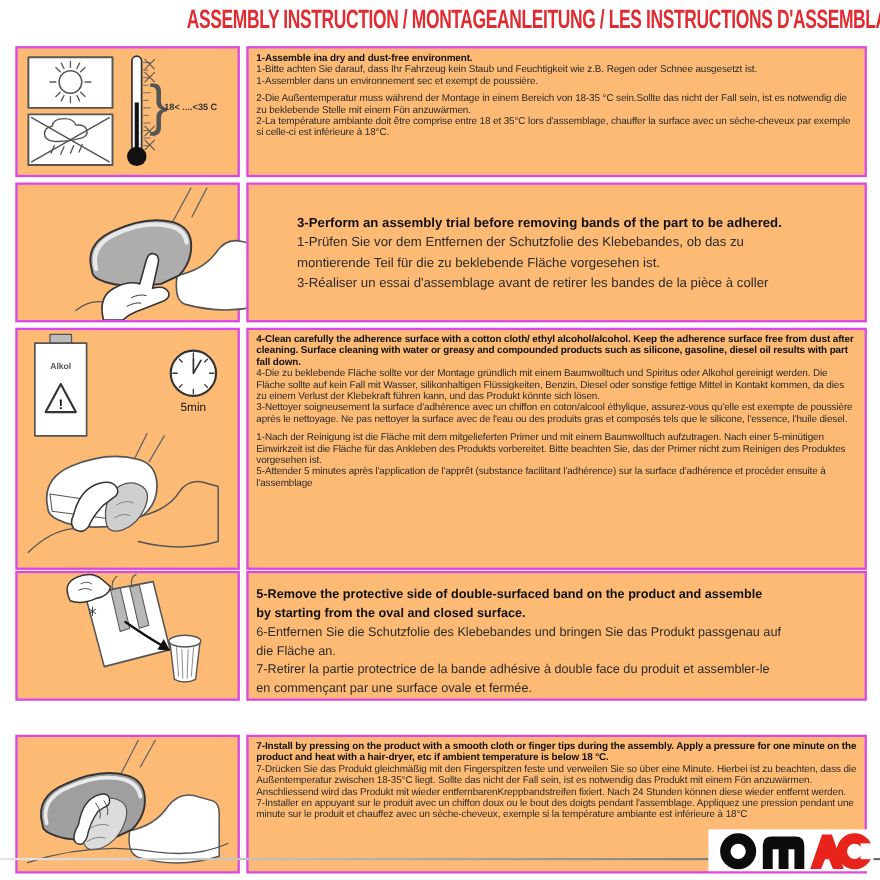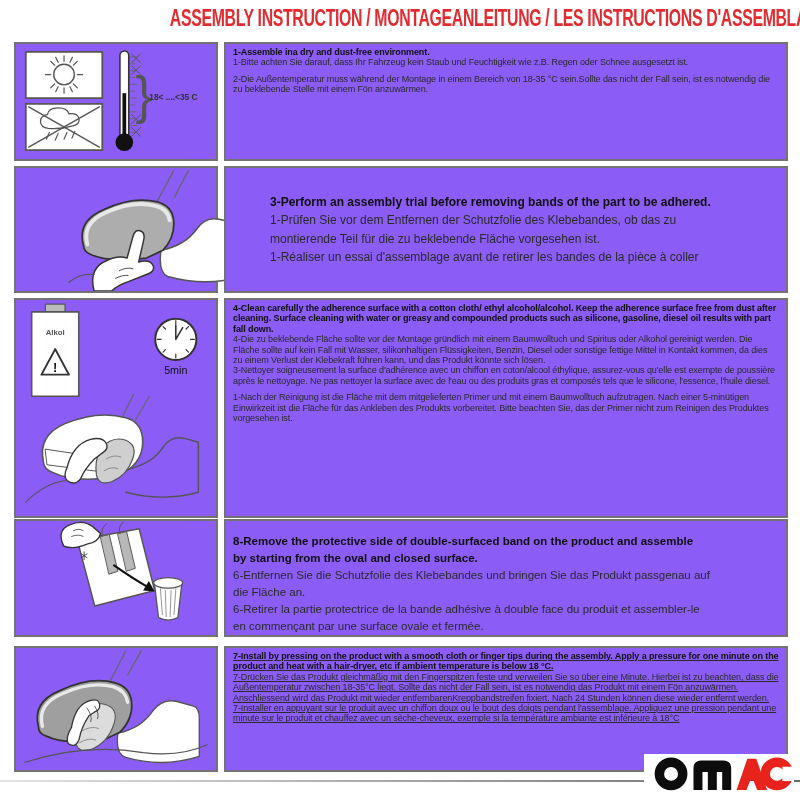--- a/index.html
+++ b/index.html
@@ -5,35 +5,35 @@
   html,body{margin:0;padding:0;}
   body{
     width:800px;height:800px;position:relative;background:#fff;
     font-family:"Liberation Sans", sans-serif;color:#2a2a2a;overflow:hidden;
   }
   .title-wrap{position:absolute;top:4px;left:0;width:800px;text-align:center;}
   .title{
     display:inline-block;white-space:nowrap;font-weight:bold;font-size:24px;
     letter-spacing:-0.5px;color:#e22b31;transform:scaleX(0.66);transform-origin:center;
   }
-  .box{position:absolute;background:#8b5cf6;border:2px solid #737373;box-sizing:border-box;}
+  .box{position:absolute;background:#fdba74;border:2px solid #d946ef;box-sizing:border-box;}
   .ill{left:14px;width:204px;}
   .txt{left:224px;width:564px;padding:3px 7px;overflow:hidden;}
   .txt p{margin:0;white-space:pre-line;}
   .txt p.bold{font-weight:bold;color:#101010;}
   .grp + .grp{margin-top:6px;}
   .small{font-size:9px;line-height:10.4px;letter-spacing:-0.1px;}
   .big{font-size:12px;line-height:18.5px;display:flex;flex-direction:column;justify-content:center;}
   .mid{font-size:11.5px;line-height:17px;padding-top:12px;}
   
   .r1{top:42px;height:119px;}
   .r2{top:166px;height:127px;padding-left:44px;}
   .r3{top:298px;height:220px;}
   .r4{top:519px;height:118px;}
-  .r5{top:646px;height:126px;text-decoration:underline;}
+  .r5{top:668px;height:126px;}
   .rule{position:absolute;top:780px;left:0;width:800px;height:2px;
         background:linear-gradient(to right,#e3e3e3,#6a6a6a);}
   .logo{position:absolute;top:754px;right:6px;background:#fff;padding-left:10px;z-index:2;}
   svg{display:block;}
   .lineart{stroke-linecap:round;stroke-linejoin:round;}
 </style>
 </head>
 <body>
 
 <div class="title-wrap">
@@ -61,23 +61,25 @@
       <path stroke="#555" stroke-width="1" d="M118,10 l9,9 M127,10 l-9,9 M118,22 l9,9 M127,22 l-9,9 M118,72 l9,9 M127,72 l-9,9 M118,85 l9,9 M127,85 l-9,9"></path>
       <text x="122" y="70" font-size="52" fill="#555">}</text>
       <text x="136" y="57" font-size="8.5" font-weight="bold" fill="#333">18&lt; ....&lt;35 C</text>
     </g>
   </svg>
 </div>
 <div class="box txt small r1">
     <div class="grp">
       <p class="bold">1-Assemble ina dry and dust-free environment.</p>
       <p>1-Bitte achten Sie darauf, dass Ihr Fahrzeug kein Staub und Feuchtigkeit wie z.B. Regen oder Schnee ausgesetzt ist.</p>
+      <p>1-Assembler dans un environnement sec et exempt de poussière.</p>
     </div>
     <div class="grp">
       <p>2-Die Außentemperatur muss während der Montage in einem Bereich von 18-35 °C  sein.Sollte das nicht der Fall sein, ist es notwendig die zu beklebende Stelle mit einem Fön anzuwärmen.</p>
+      <p>2-La température ambiante doit être comprise entre 18 et 35°C lors d'assemblage, chauffer la surface avec un sèche-cheveux par exemple si celle-ci est inférieure à 18°C.</p>
     </div>
   </div>
 
 <div class="box ill r2">
   <svg width="200" height="123" viewBox="0 0 204 127" class="lineart">
     <g>
       <path d="M116,3 95,42 M131,3 117,30" stroke="#666" stroke-width="1.3" fill="none"></path>
       <path d="M103,85 Q128,80 140,63 Q149,50 163,53 L180,57 Q186,59 186,70 L186,112 Q150,123 110,112 Q100,108 103,85 Z" fill="#fff" stroke="#555" stroke-width="1.5"></path>
       <path d="M23,80 Q16,55 44,43 Q74,29 99,35 Q114,39 116,53 Q118,71 105,85 L88,93 Q48,98 30,89 Q23,86 23,80 Z" fill="#adadad" stroke="#333" stroke-width="1.8"></path>
       <path d="M27,79 Q21,57 46,46 Q74,33 97,39 Q110,42 112,54" fill="none" stroke="#e8e8e8" stroke-width="4"></path>
@@ -85,21 +87,21 @@
       <path d="M60,106 q8,-4 14,-2 M56,114 q8,-4 13,-3" stroke="#333" stroke-width="0.9" fill="none"></path>
       <path d="M8,118 Q20,108 34,110" stroke="#555" stroke-width="1.2" fill="none"></path>
     </g>
   </svg>
 </div>
 <div class="box txt big r2">
     <div class="grp">
       <p class="bold">3-Perform an assembly trial before removing bands of the part to be adhered.</p>
       <p>1-Prüfen Sie vor dem Entfernen der Schutzfolie des Klebebandes, ob das zu
 montierende Teil für die zu beklebende Fläche vorgesehen ist.</p>
-      <p>1-Réaliser un essai d'assemblage avant de retirer les bandes de la pièce à coller</p>
+      <p>3-Réaliser un essai d'assemblage avant de retirer les bandes de la pièce à coller</p>
     </div>
   </div>
 
 <div class="box ill r3">
   <svg width="200" height="212" viewBox="0 0 204 216" class="lineart">
     <g>
       <rect x="30" y="4" width="20" height="8" fill="#bbb" stroke="#555" stroke-width="1.2"></rect>
       <rect x="16" y="12" width="48" height="86" fill="#fff" stroke="#555" stroke-width="1.6"></rect>
       <text x="40" y="36" font-size="8" font-weight="bold" fill="#555" text-anchor="middle">Alkol</text>
       <g>
@@ -126,20 +128,21 @@
   </svg>
 </div>
 <div class="box txt small r3">
     <div class="grp">
       <p class="bold">4-Clean carefully the adherence surface with a cotton cloth/ ethyl alcohol/alcohol. Keep the adherence surface free from dust after cleaning. Surface cleaning with water or greasy and compounded products such as silicone, gasoline, diesel oil results with part fall down.</p>
       <p>4-Die zu beklebende Fläche sollte vor der Montage gründlich mit einem Baumwolltuch und Spiritus oder Alkohol gereinigt werden. Die Fläche sollte auf kein Fall mit Wasser, silikonhaltigen Flüssigkeiten, Benzin, Diesel oder sonstige fettige Mittel in Kontakt kommen, da dies zu einem Verlust der Klebekraft führen kann, und das Produkt könnte sich lösen.</p>
       <p>3-Nettoyer soigneusement la surface d'adhérence avec un chiffon en coton/alcool éthylique, assurez-vous qu'elle est exempte de poussière après le nettoyage. Ne pas nettoyer la surface avec de l'eau ou des produits gras et composés tels que le silicone, l'essence, l'huile diesel.</p>
     </div>
     <div class="grp">
       <p>1-Nach der Reinigung ist die Fläche mit dem mitgelieferten Primer und mit einem Baumwolltuch aufzutragen. Nach einer 5-minütigen Einwirkzeit ist die Fläche für das Ankleben des Produkts vorbereitet. Bitte beachten Sie, das der Primer nicht zum Reinigen des Produktes vorgesehen ist.</p>
+      <p>5-Attender 5 minutes après l'application de l'apprêt (substance facilitant l'adhérence) sur la surface d'adhérence et procéder ensuite à l'assemblage</p>
     </div>
   </div>
 
 <div class="box ill r4">
   <svg width="200" height="114" viewBox="0 0 204 118" class="lineart">
     <g>
       <path d="M62,20 126,8 142,72 80,88 Z" fill="#fff" stroke="#555" stroke-width="1.5"></path>
       <path d="M86,16 95,14 104,52 95,55 Z" fill="#b8b8b8" stroke="#555" stroke-width="1"></path>
       <path d="M104,13 113,11 122,49 113,52 Z" fill="#b8b8b8" stroke="#555" stroke-width="1"></path>
       <path d="M88,16 q-2,-9 4,-13 M106,13 q-2,-9 4,-12" stroke="#555" stroke-width="1" fill="none"></path>
@@ -151,25 +154,25 @@
       <g>
         <path d="M142,66 146,100 Q156,105 166,100 L170,66" fill="#fff" stroke="#555" stroke-width="1.3"></path>
         <path d="M148,70 l2,27 M153,72 l1,27 M159,72 l-1,27 M164,70 l-2,27" stroke="#777" stroke-width="0.8"></path>
         <ellipse cx="156" cy="64" rx="15" ry="5.5" fill="#fff" stroke="#555" stroke-width="1.3"></ellipse>
       </g>
     </g>
   </svg>
 </div>
 <div class="box txt mid r4">
     <div class="grp">
-      <p class="bold">8-Remove the protective side of double-surfaced band on the product and assemble
+      <p class="bold">5-Remove the protective side of double-surfaced band on the product and assemble
 by starting from the oval and closed surface.</p>
       <p>6-Entfernen Sie die Schutzfolie des Klebebandes und bringen Sie das Produkt passgenau auf
 die Fläche an.</p>
-      <p>6-Retirer la partie protectrice de la bande adhésive à double face du produit et assembler-le
+      <p>7-Retirer la partie protectrice de la bande adhésive à double face du produit et assembler-le
 en commençant par une surface ovale et fermée.</p>
     </div>
   </div>
 
 <div class="box ill r5">
   <svg width="200" height="122" viewBox="0 0 204 126" class="lineart">
     <g>
       <path d="M112,3 93,40 M128,3 114,28" stroke="#666" stroke-width="1.2" fill="none"></path>
       <path d="M104,88 Q128,83 140,65 Q150,52 164,55 L182,60 Q188,62 188,72 L188,112 Q150,124 112,113 Q101,109 104,88 Z" fill="#fff" stroke="#555" stroke-width="1.4"></path>
       <path d="M22,82 Q15,56 44,44 Q76,29 101,36 Q116,40 118,55 Q120,73 106,87 L89,95 Q48,100 30,91 Q22,88 22,82 Z" fill="#9f9f9f" stroke="#333" stroke-width="1.8"></path>

